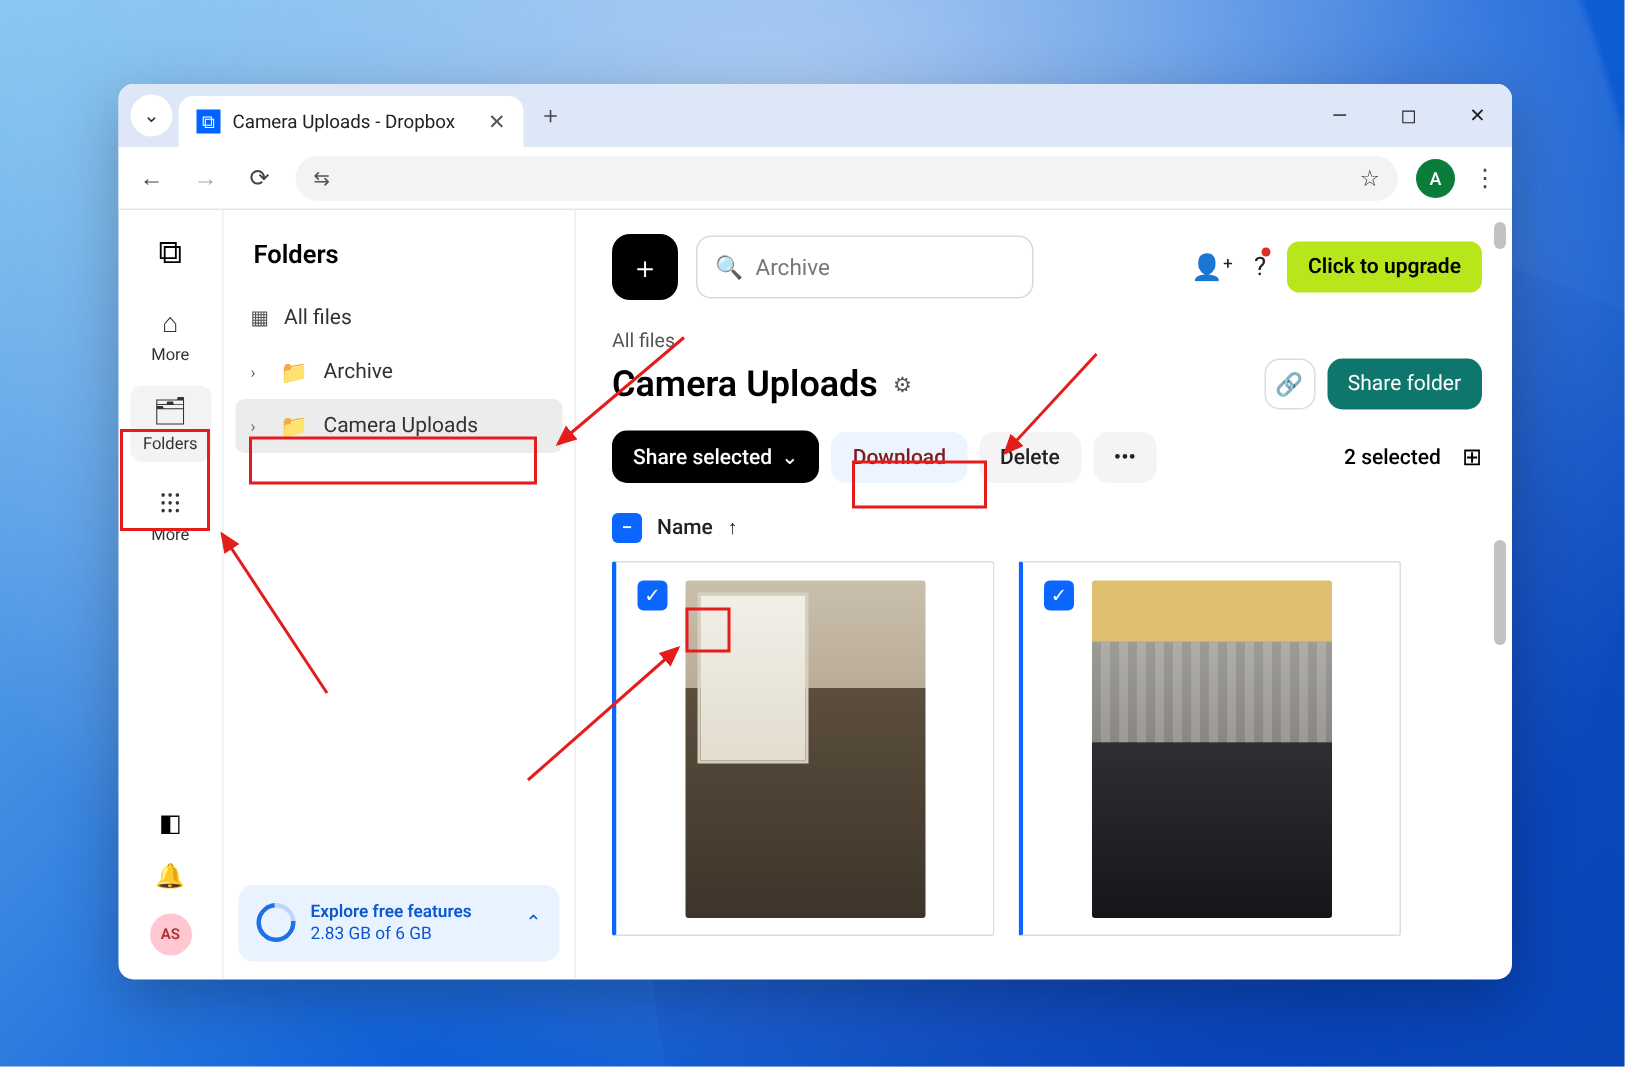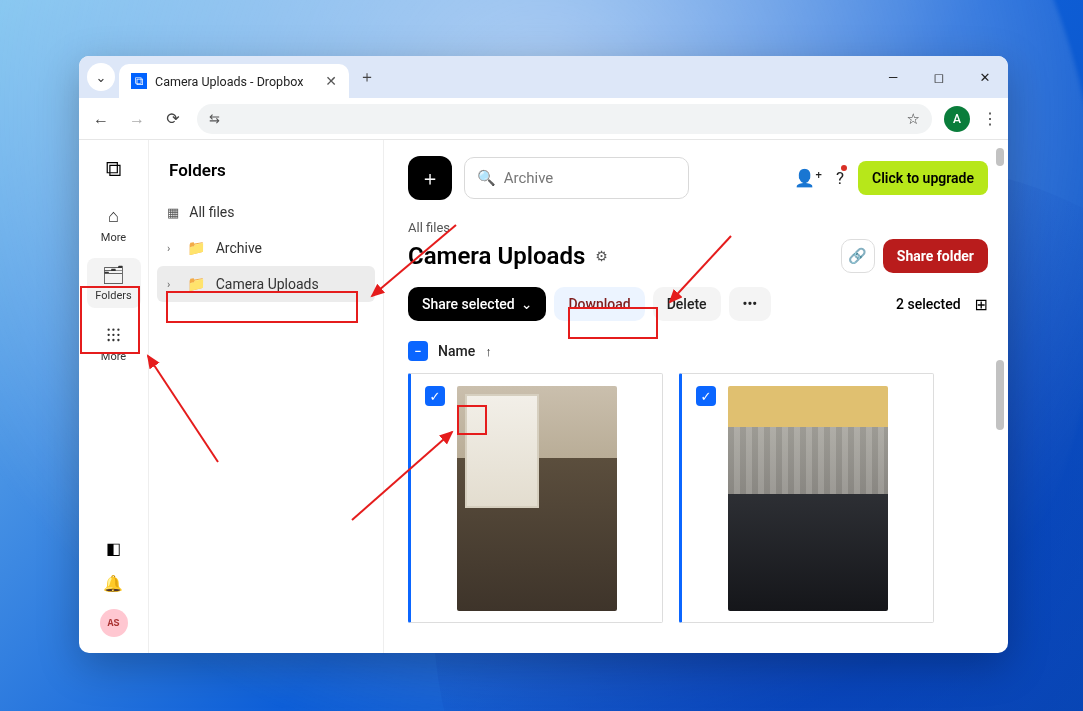--- a/index.html
+++ b/index.html
@@ -28,21 +28,21 @@
   .kebab { font-size:16px; color:#444; }
 
   
   .app { display:flex; height: calc(100% - 84px); position:relative; }
   .rail { width:70px; border-right:1px solid #eee; display:flex; flex-direction:column; align-items:center; padding-top:16px; gap:8px; }
   .rail .logo { font-size:22px; margin-bottom:10px; }
   .rail-item { width:54px; display:flex; flex-direction:column; align-items:center; gap:4px; padding:6px 0; font-size:11px; color:#333; border-radius:8px; }
   .rail-item .ric { font-size:18px; }
   .rail-item.selected { background:#f3f3f3; }
   .rail-bottom { margin-top:auto; display:flex; flex-direction:column; align-items:center; gap:16px; padding-bottom:16px; }
-  .avatar-pink { width:28px; height:28px; border-radius:50%; background:#ffc7d1; color:#a33; display:flex; align-items:center; justify-content:center; font-size:10px; font-weight:600;font-family:Liberation Mono, monospace; }
+  .avatar-pink { width:28px; height:28px; border-radius:50%; background:#ffc7d1; color:#a33; display:flex; align-items:center; justify-content:center; font-size:10px; font-weight:600; }
 
   .folders-panel { width:235px; border-right:1px solid #eee; display:flex; flex-direction:column; }
   .folders-panel h2 { font-size:17px; font-weight:600; padding:20px 20px 14px; }
   .tree { padding:0 8px; font-size:14px; color:#333; }
   .tree-row { display:flex; align-items:center; gap:10px; height:36px; padding:0 10px; border-radius:6px; }
   .tree-row.selected { background:#ececec; }
   .tree-row .chev { width:10px; color:#666; font-size:11px; }
   .tree-row .fic { color:#86c5ff; font-size:15px; }
   .tree-row .grid-ic { font-size:13px; color:#555; }
   .storage-card { margin:auto 10px 12px 10px; background:#e9f2ff; border-radius:10px; padding:10px 12px; display:flex; align-items:center; gap:10px; }
@@ -60,21 +60,21 @@
   .ic-btn { font-size:17px; color:#222; position:relative; }
   .help-dot::after { content:""; position:absolute; top:-3px; right:-3px; width:6px; height:6px; background:#d93025; border-radius:50%; }
   .upgrade { background:#b7e71a; border-radius:8px; padding:9px 14px; font-size:14px; font-weight:600; }
 
   .breadcrumb { margin-top:20px; font-size:13px; color:#555; }
   .title-row { display:flex; align-items:center; margin-top:4px; gap:10px; }
   .title-row h1 { font-size:24px; font-weight:600; }
   .gear { font-size:14px; color:#555; }
   .title-right { margin-left:auto; display:flex; align-items:center; gap:8px; }
   .link-btn { width:34px; height:34px; border:1px solid #ddd; border-radius:10px; display:flex; align-items:center; justify-content:center; font-size:15px; }
-  .share-btn { background:#b91c1c; color:#fff; border-radius:10px; padding:9px 14px; font-size:14px; font-weight:700; }
+  .share-btn { background:#0f766e; color:#fff; border-radius:10px; padding:9px 14px; font-size:14px; font-weight:400; }
 
   .action-row { display:flex; align-items:center; gap:8px; margin-top:14px; }
   .pill { border-radius:10px; padding:9px 14px; font-size:14px; font-weight:500; display:flex; align-items:center; gap:6px; }
   .pill.black { background:#000; color:#fff; }
   .pill.blue  { background:#ecf4ff; color:#7f1d1d; }
   .pill.grey  { background:#f4f4f4; color:#222; }
   .action-right { margin-left:auto; display:flex; align-items:center; gap:14px; font-size:14px; font-weight:500; }
   .grid-toggle { font-size:16px; }
 
   .listhead { display:flex; align-items:center; gap:10px; margin-top:20px; font-size:14px; font-weight:500; color:#222; }
@@ -171,20 +171,28 @@
         <div class="tree-row">
           <span class="chev">›</span>
           <span class="fic">📁</span>
           <span>Archive</span>
         </div>
         <div class="tree-row selected">
           <span class="chev">›</span>
           <span class="fic">📁</span>
           <span>Camera Uploads</span>
         </div>
+      </div>
+      <div class="storage-card">
+        <div class="ring"></div>
+        <div class="stext">
+          <div class="t1">Explore free features</div>
+          <div class="t2">2.83 GB of 6 GB</div>
+        </div>
+        <div class="schev">⌃</div>
       </div>
     </div>
 
     <div class="main">
 
       <div class="topbar">
         <div class="add-btn">＋</div>
         <div class="searchbox">
           <span>🔍</span>
           <span>Archive</span>

